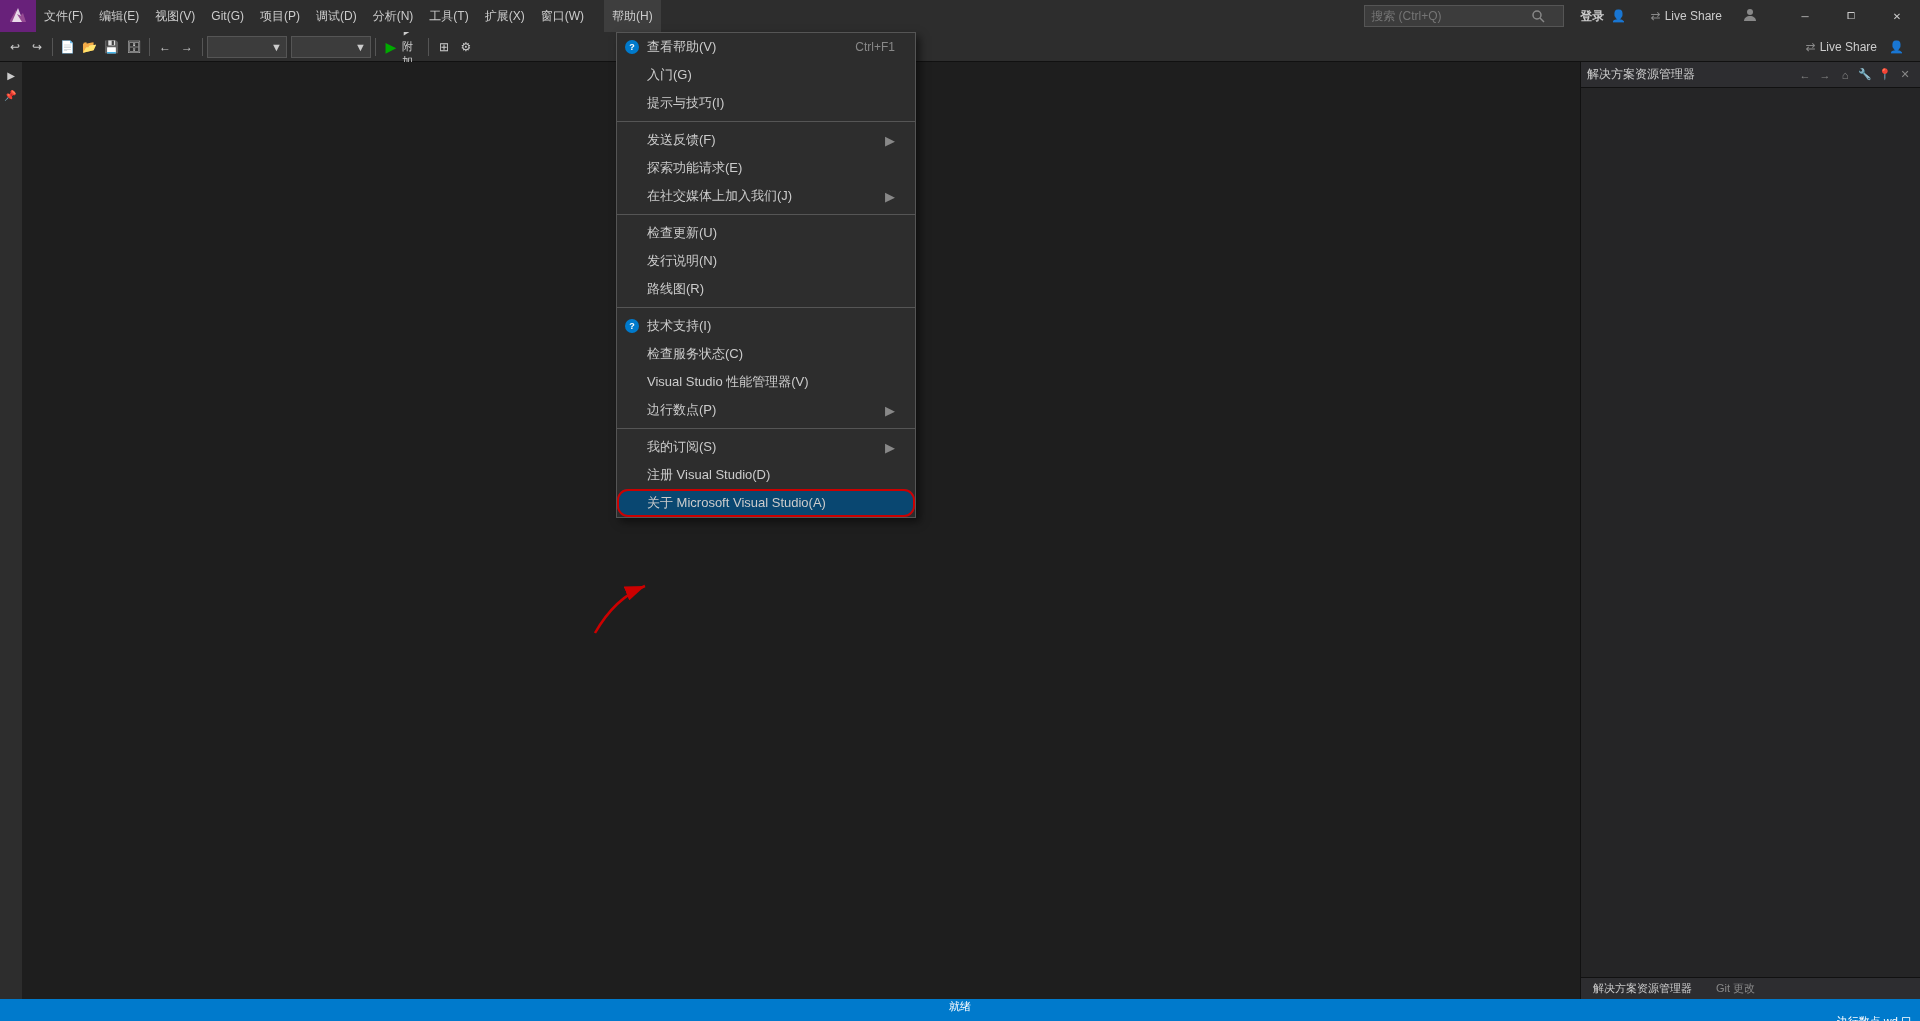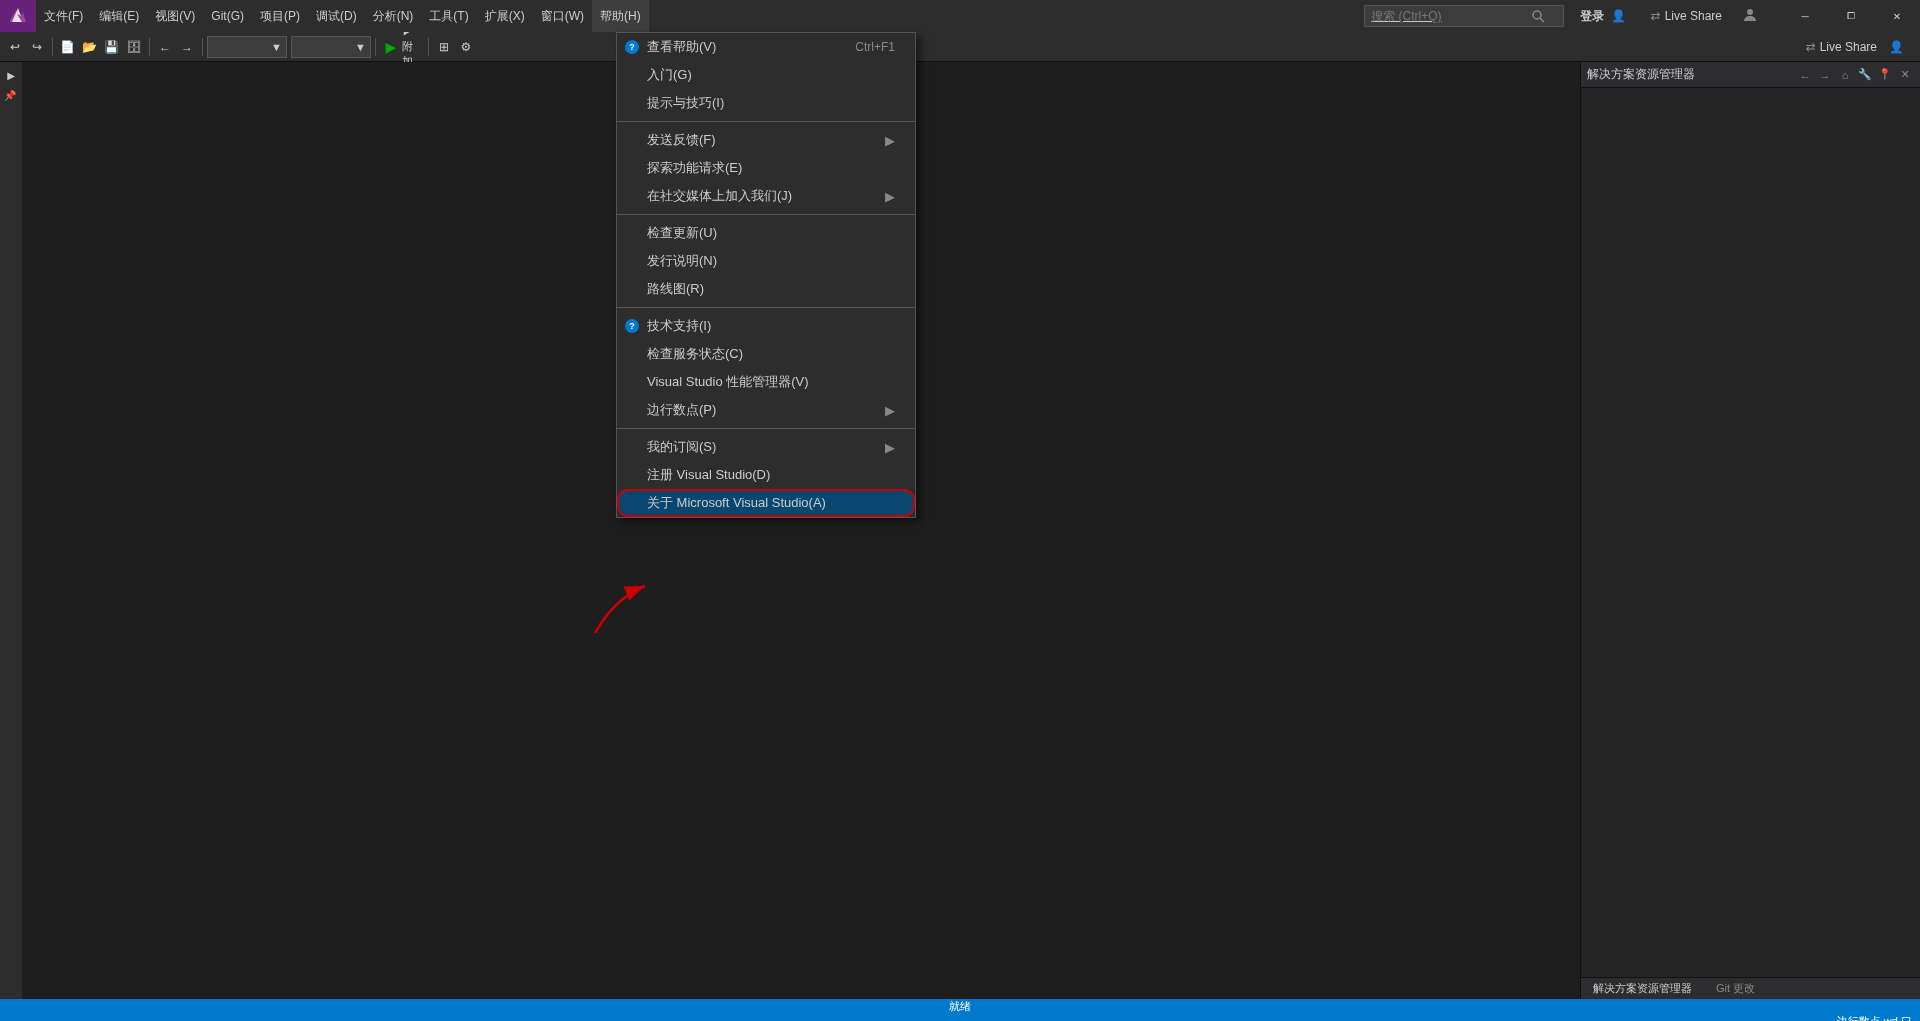--- a/index.html
+++ b/index.html
@@ -41,35 +41,35 @@
       height: 32px;
       display: flex;
       align-items: center;
       cursor: pointer;
       color: #cccccc;
       font-size: 12px;
       white-space: nowrap;
     }
     .menu-item.active {
       background: #3e3e3e;
+      margin-left: 12px;
     }
     #search-box {
       margin-left: auto;
       display: flex;
       align-items: center;
     }
     #search-input-wrapper {
       background: #3c3c3c;
       border: 1px solid #555;
       display: flex;
       align-items: center;
       height: 22px;
       padding: 0 6px;
       min-width: 200px;
-      text-decoration: underline;
     }
     #search-input-wrapper input {
       background: transparent;
       border: none;
       outline: none;
       color: #aaa;
       font-size: 12px;
       width: 160px;
     }
     #window-controls {

